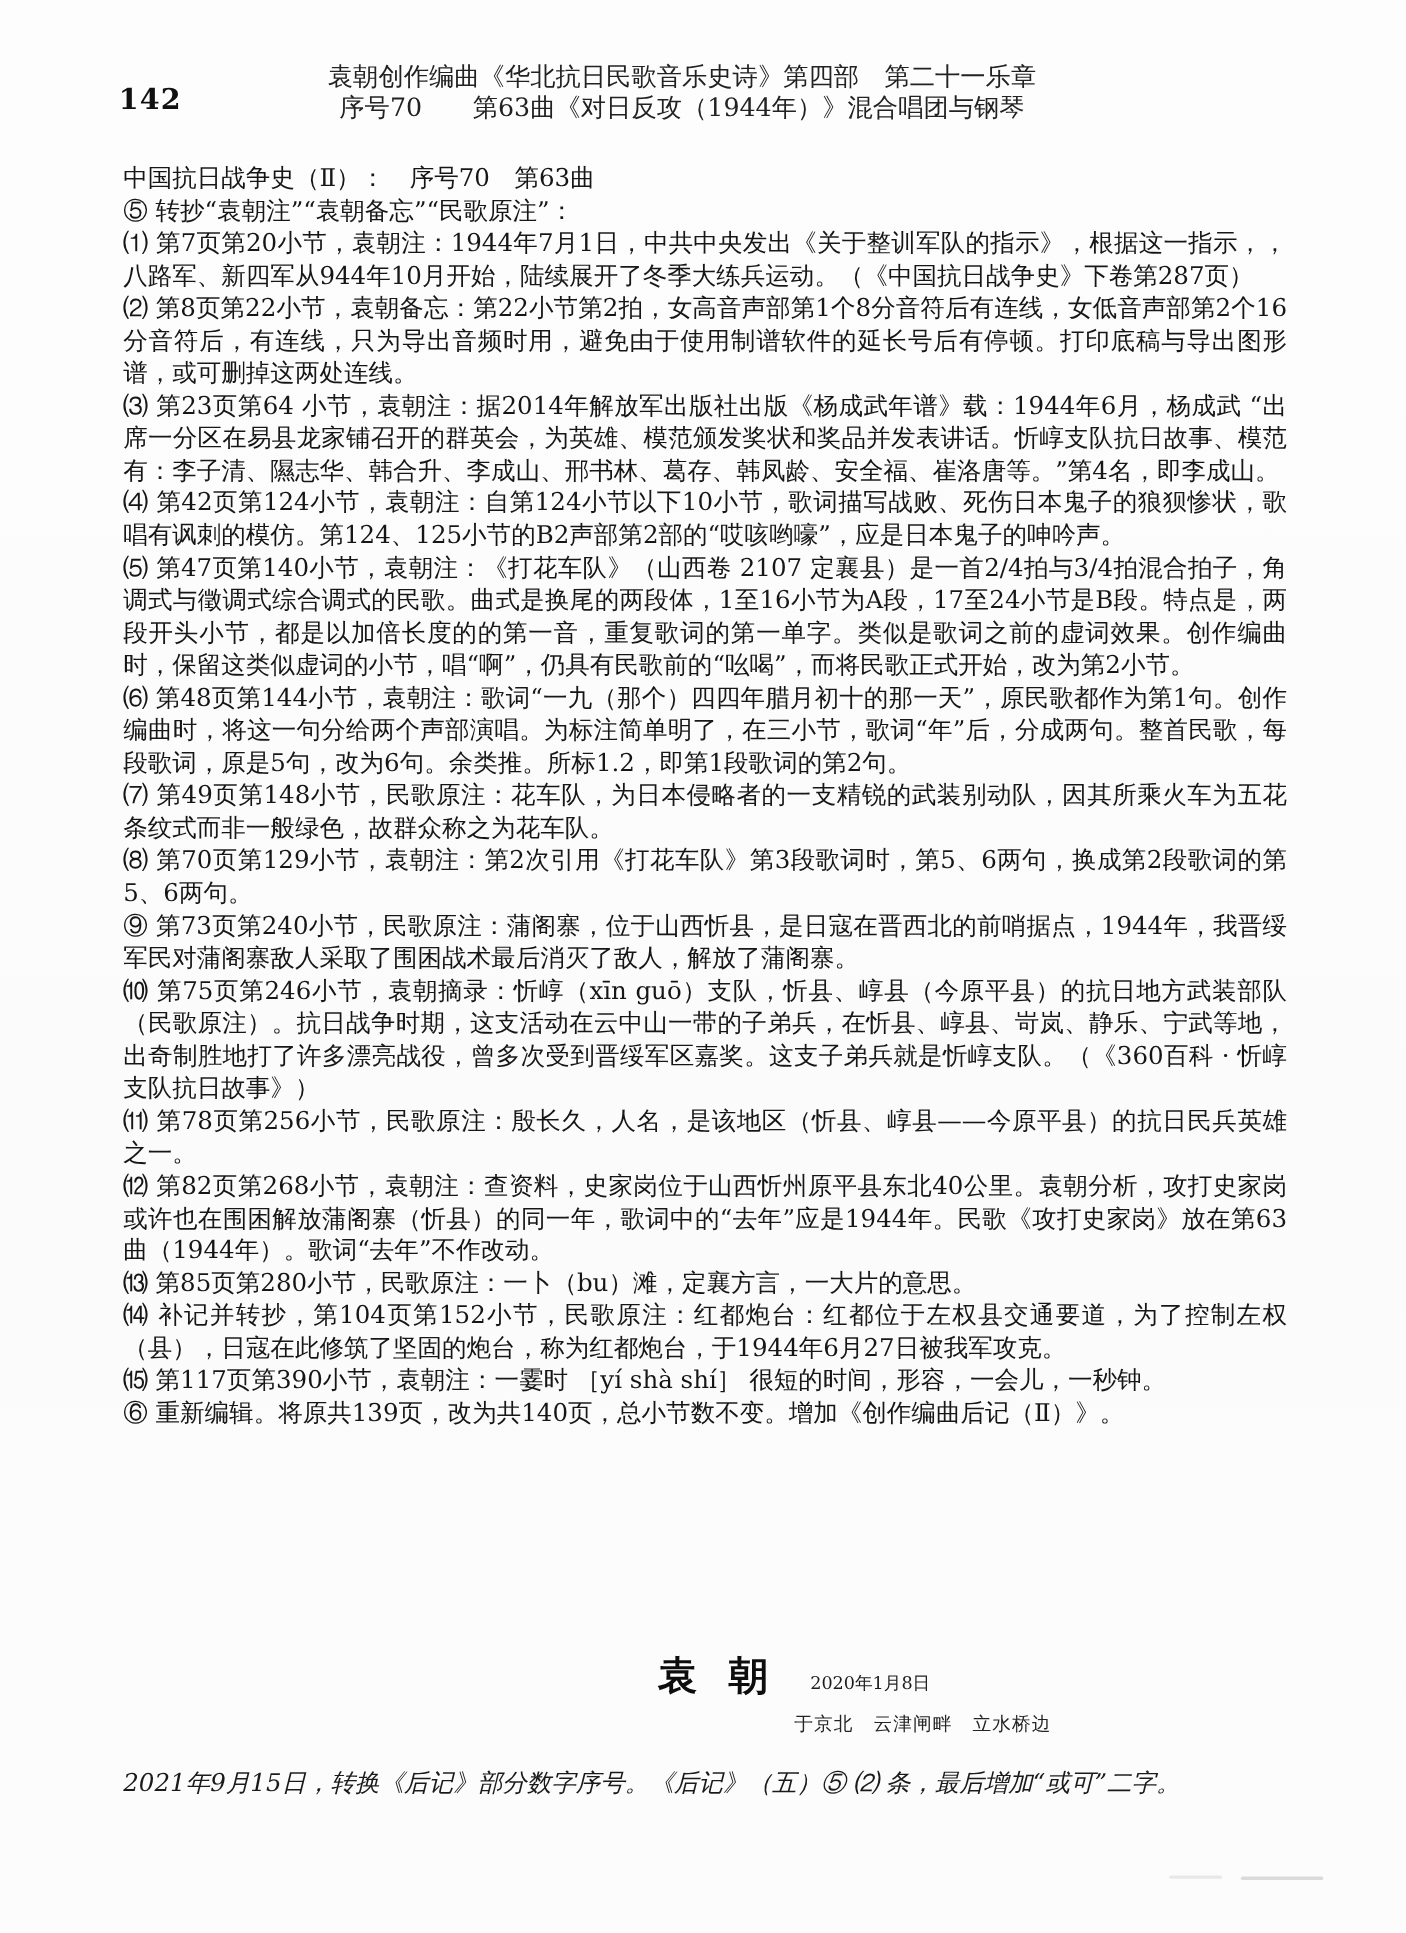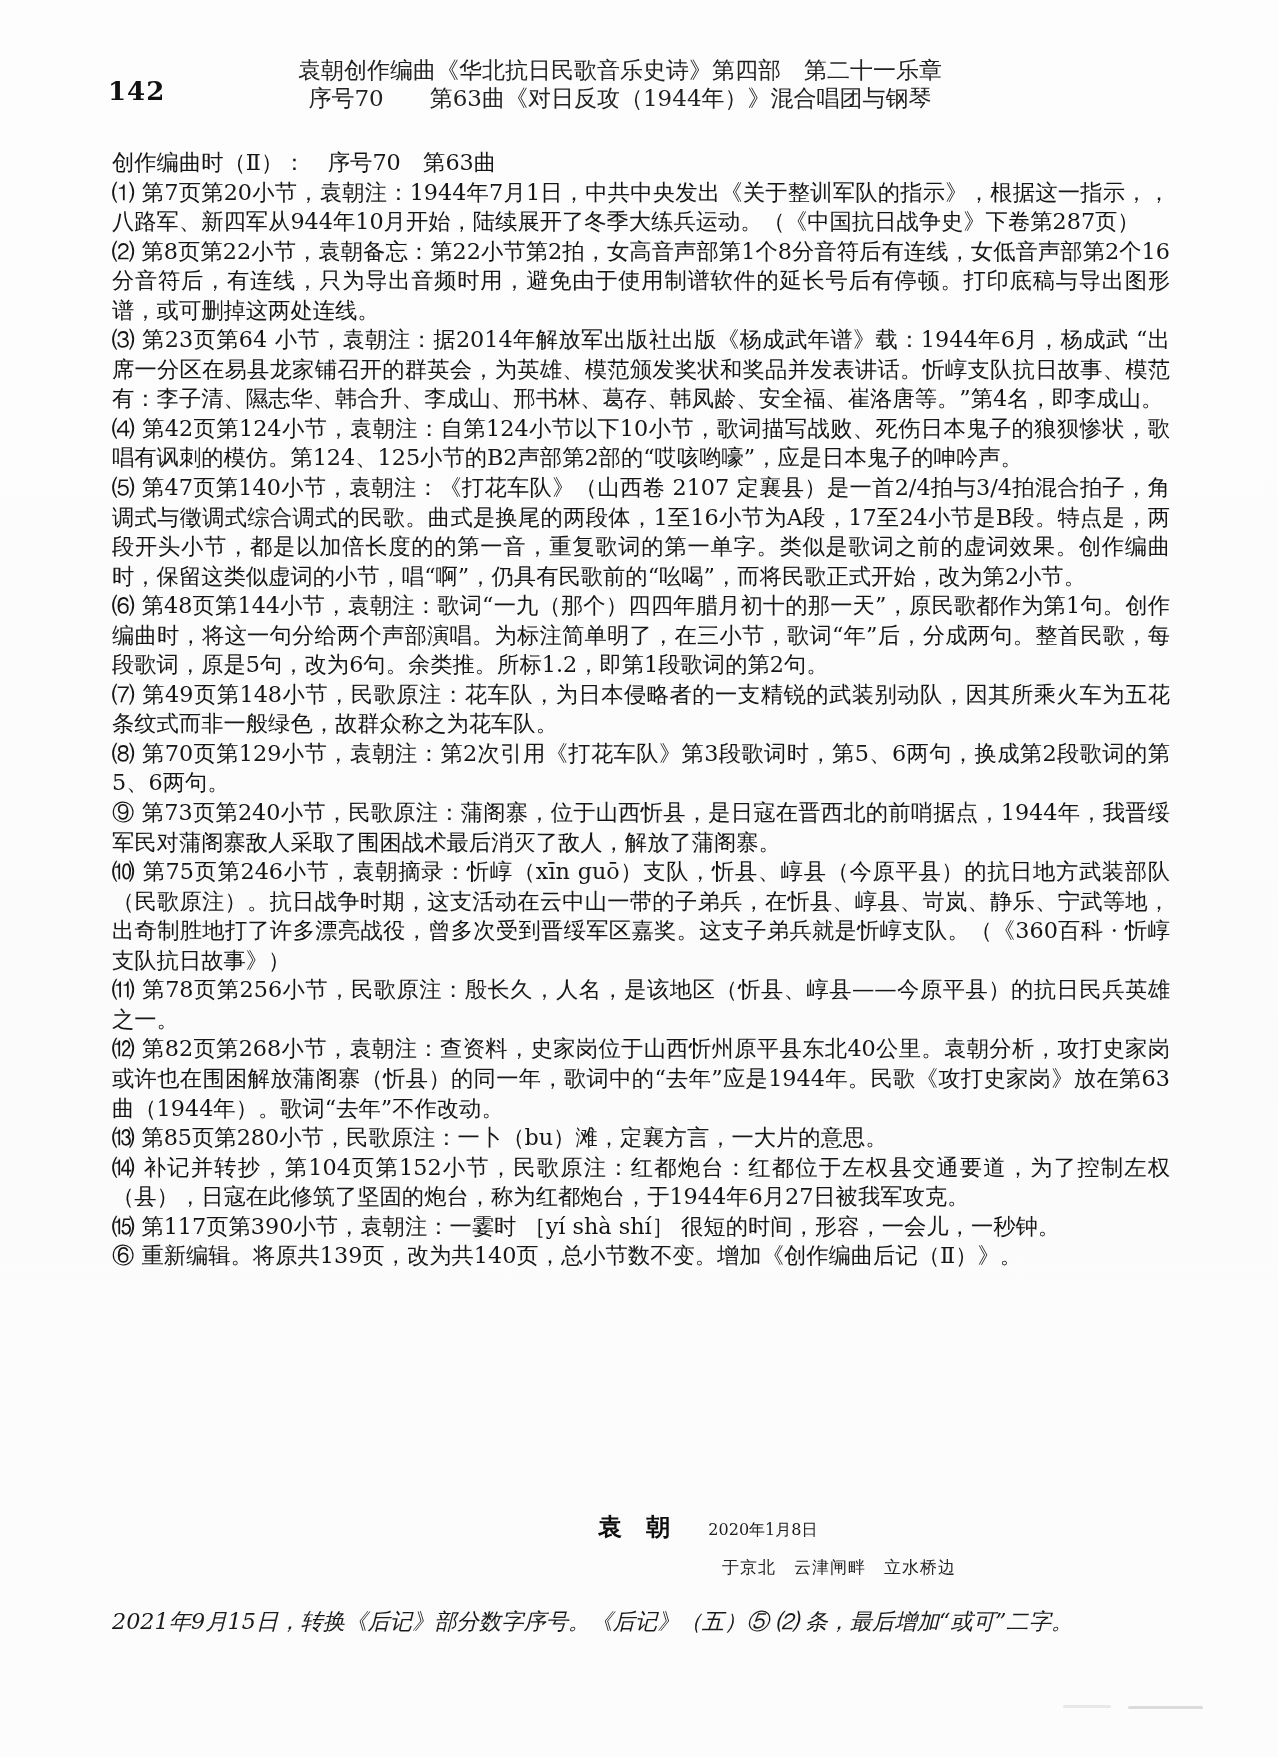--- a/index.html
+++ b/index.html
@@ -52,21 +52,21 @@
   }
   .signature-row {
     position: absolute;
     left: 598px;
     top: 1492px;
     display: flex;
     align-items: baseline;
     white-space: nowrap;
   }
   .signature-name {
-    font-size: 24px;
+    font-size: 36px;
     font-weight: bold;
     letter-spacing: 8px;
     color: #0d0d0d;
   }
   .signature-date {
     font-size: 16px;
     margin-left: 30px;
     color: #1b1b1b;
     margin-top: 28px;
   }
@@ -106,21 +106,22 @@
 <div class="page">
 
   <div class="page-number">142</div>
 
   <div class="header">
     <div class="hline">袁朝创作编曲《华北抗日民歌音乐史诗》第四部　第二十一乐章</div>
     <div class="hline">序号70　　第63曲《对日反攻（1944年）》混合唱团与钢琴</div>
   </div>
 
   <div class="doc-body">
-    <p>创作编曲时（Ⅱ）：　序号70　第63曲</p>
+    <p>中国抗日战争史（Ⅱ）：　序号70　第63曲</p>
+    <p>⑤ 转抄“袁朝注”“袁朝备忘”“民歌原注”：</p>
     <p>⑴ 第7页第20小节，袁朝注：1944年7月1日，中共中央发出《关于整训军队的指示》，根据这一指示，，八路军、新四军从944年10月开始，陆续展开了冬季大练兵运动。（《中国抗日战争史》下卷第287页）</p>
     <p>⑵ 第8页第22小节，袁朝备忘：第22小节第2拍，女高音声部第1个8分音符后有连线，女低音声部第2个16分音符后，有连线，只为导出音频时用，避免由于使用制谱软件的延长号后有停顿。打印底稿与导出图形谱，或可删掉这两处连线。</p>
     <p>⑶ 第23页第64 小节，袁朝注：据2014年解放军出版社出版《杨成武年谱》载：1944年6月，杨成武 “出席一分区在易县龙家铺召开的群英会，为英雄、模范颁发奖状和奖品并发表讲话。忻崞支队抗日故事、模范有：李子清、隰志华、韩合升、李成山、邢书林、葛存、韩凤龄、安全福、崔洛唐等。”第4名，即李成山。</p>
     <p>⑷ 第42页第124小节，袁朝注：自第124小节以下10小节，歌词描写战败、死伤日本鬼子的狼狈惨状，歌唱有讽刺的模仿。第124、125小节的B2声部第2部的“哎咳哟嚎”，应是日本鬼子的呻吟声。</p>
     <p>⑸ 第47页第140小节，袁朝注：《打花车队》（山西卷 2107 定襄县）是一首2/4拍与3/4拍混合拍子，角调式与徵调式综合调式的民歌。曲式是换尾的两段体，1至16小节为A段，17至24小节是B段。特点是，两段开头小节，都是以加倍长度的的第一音，重复歌词的第一单字。类似是歌词之前的虚词效果。创作编曲时，保留这类似虚词的小节，唱“啊”，仍具有民歌前的“吆喝”，而将民歌正式开始，改为第2小节。</p>
     <p>⑹ 第48页第144小节，袁朝注：歌词“一九（那个）四四年腊月初十的那一天”，原民歌都作为第1句。创作编曲时，将这一句分给两个声部演唱。为标注简单明了，在三小节，歌词“年”后，分成两句。整首民歌，每段歌词，原是5句，改为6句。余类推。所标1.2，即第1段歌词的第2句。</p>
     <p>⑺ 第49页第148小节，民歌原注：花车队，为日本侵略者的一支精锐的武装别动队，因其所乘火车为五花条纹式而非一般绿色，故群众称之为花车队。</p>
     <p>⑻ 第70页第129小节，袁朝注：第2次引用《打花车队》第3段歌词时，第5、6两句，换成第2段歌词的第5、6两句。</p>
     <p>⑨ 第73页第240小节，民歌原注：蒲阁寨，位于山西忻县，是日寇在晋西北的前哨据点，1944年，我晋绥军民对蒲阁寨敌人采取了围困战术最后消灭了敌人，解放了蒲阁寨。</p>
     <p>⑽ 第75页第246小节，袁朝摘录：忻崞（xīn guō）支队，忻县、崞县（今原平县）的抗日地方武装部队（民歌原注）。抗日战争时期，这支活动在云中山一带的子弟兵，在忻县、崞县、岢岚、静乐、宁武等地，出奇制胜地打了许多漂亮战役，曾多次受到晋绥军区嘉奖。这支子弟兵就是忻崞支队。（《360百科 · 忻崞支队抗日故事》）</p>

